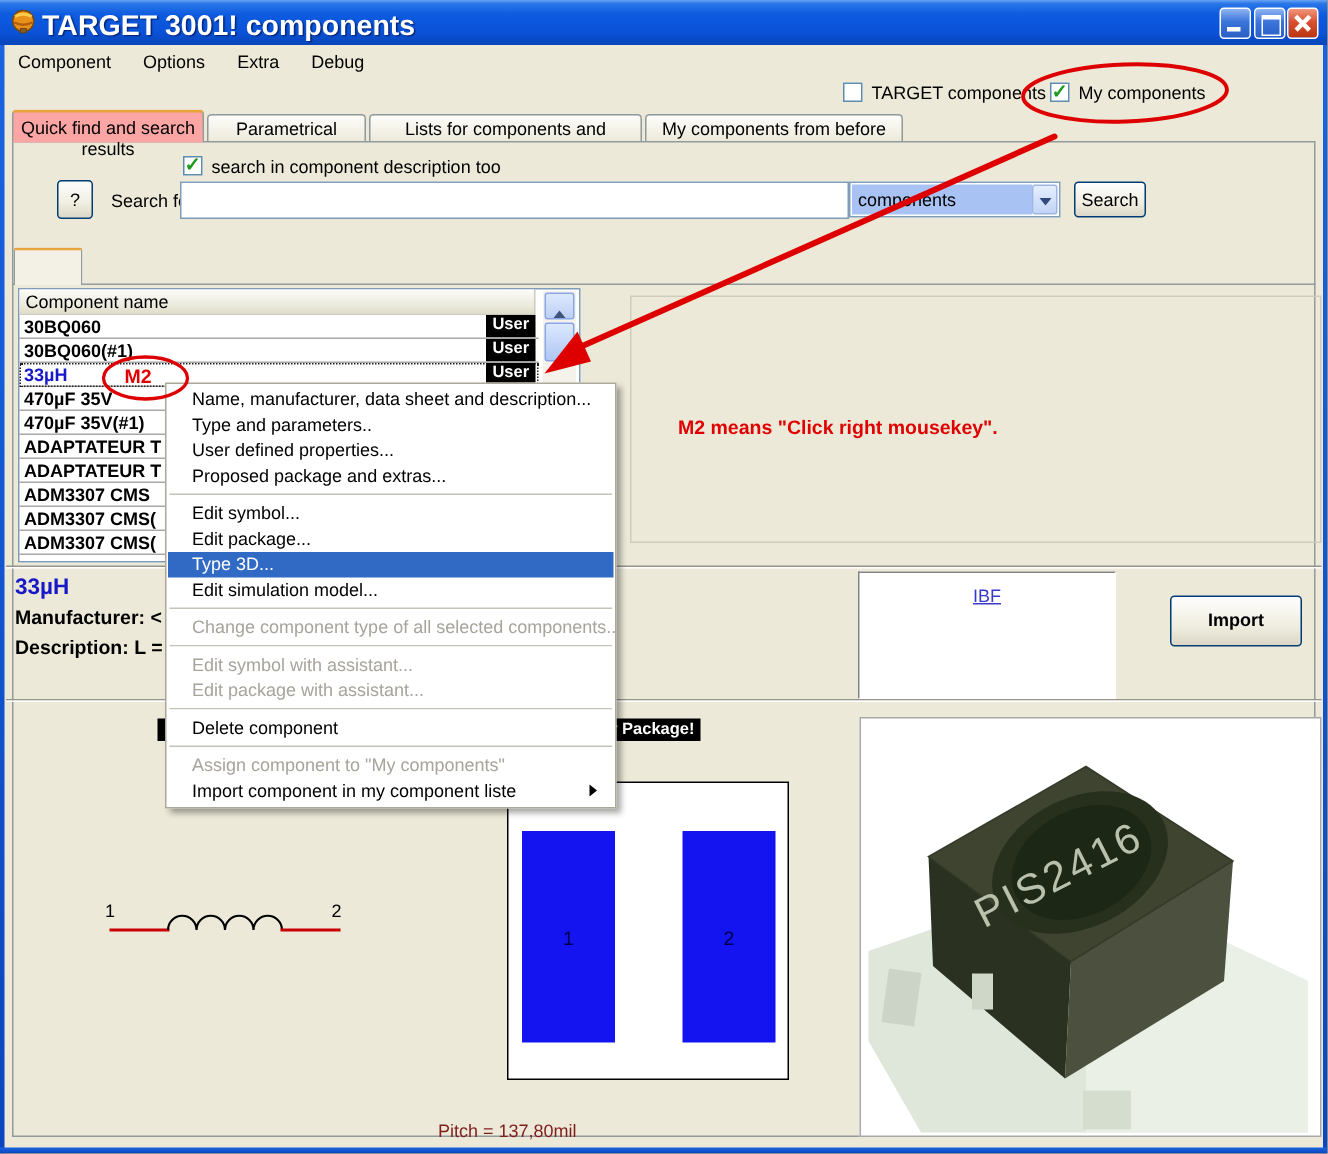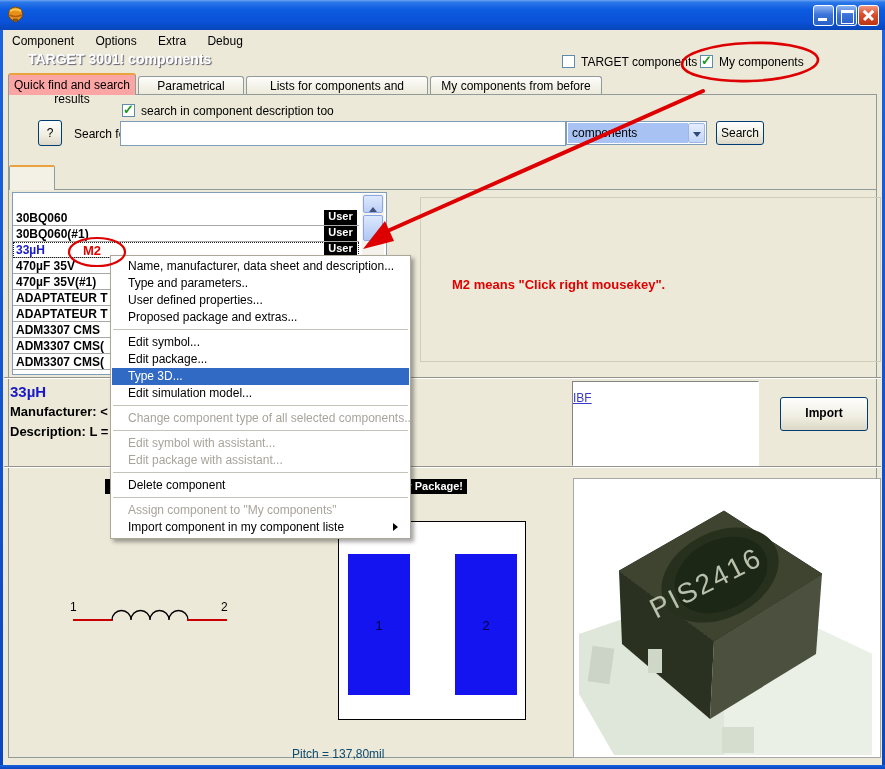--- a/index.html
+++ b/index.html
@@ -2,21 +2,21 @@
 <html><head>
 <meta charset="utf-8">
 <style>
   html,body{margin:0;padding:0;background:#555;}
   *{box-sizing:border-box;font-family:"Liberation Sans",sans-serif;}
   #win{position:relative;width:885px;height:769px;background:#ECE9D8;overflow:hidden;}
   .abs{position:absolute;}
   
   .titlebar{left:0;top:0;width:885px;height:30px;background:linear-gradient(180deg,#6aa3f2 0%,#2a77e8 8%,#0d5be0 32%,#0a52d8 72%,#0845b8 100%);}
   .frame{background:linear-gradient(180deg,#1a63e0,#0a46bf);}
-  .title-text{left:28px;top:7px;color:#fff;font-size:14px;font-weight:bold;text-shadow:1px 1px 1px rgba(0,0,40,.6);margin-top:44px;}
+  .title-text{left:28px;top:7px;color:#fff;font-size:19px;font-weight:bold;text-shadow:1px 1px 1px rgba(0,0,40,.6);}
   .tbtn{top:5px;width:21px;height:21px;border:1px solid #fff;border-radius:3px;}
   .btn-blue{background:linear-gradient(180deg,#8fb4f2 0%,#3b74da 45%,#2a5fc6 100%);}
   .btn-close{background:linear-gradient(180deg,#f4а08a 0%,#ef9279 0%,#d8502f 45%,#bc3511 100%);}
   .min-glyph::after{content:"";position:absolute;left:4px;bottom:4px;width:9px;height:3px;background:#fff;}
   .max-glyph::after{content:"";position:absolute;left:4px;top:4px;width:11px;height:10px;border:1px solid #fff;border-top:3px solid #fff;}
   .close-glyph::before,.close-glyph::after{content:"";position:absolute;left:3px;top:8px;width:13px;height:2.6px;background:#fff;}
   .close-glyph::before{transform:rotate(45deg);} .close-glyph::after{transform:rotate(-45deg);}
   
   .menubar{left:3px;top:31px;width:879px;height:21px;font-size:12px;}
   .menubar span{display:inline-block;padding:3px 9px 0 9px;color:#000;}
@@ -46,34 +46,34 @@
   .badge{position:absolute;right:2px;top:0px;width:33px;height:15px;background:#000;color:#fff;font-size:11px;font-weight:bold;text-align:center;padding-top:0;}
   .vscroll{position:absolute;left:349px;top:1px;width:22px;height:180px;background:#F4F2EA;}
   .sbtn{position:absolute;left:1px;width:20px;height:18px;border:1px solid #89A7E8;border-radius:2px;background:linear-gradient(180deg,#DEE9FD,#BCCFF6);}
   .sbtn.up::after{content:"";position:absolute;left:5px;top:7px;border:4px solid transparent;border-bottom:5px solid #41537C;}
   .sthumb{position:absolute;left:1px;top:21px;width:20px;height:26px;border:1px solid #89A7E8;border-radius:2px;background:linear-gradient(180deg,#DCE8FD,#AFC7F4);}
   
   .etch{border-top:1px solid #96948A;border-bottom:1px solid #FFFFFF;height:2px;}
   
   .name33{color:#1818C8;font-size:15px;font-weight:bold;}
   .dtext{font-size:13px;font-weight:bold;color:#000;}
-  .whitepanel{left:572px;top:381px;width:187px;height:85px;background:#fff;border:1px solid;border-color:#848484 #FFF #FFF #848484;padding-top:6px;}
+  .whitepanel{left:572px;top:381px;width:172px;height:85px;background:#fff;border:1px solid;border-color:#848484 #FFF #FFF #848484;text-align:center;padding-top:6px;}
   .link{color:#3A3AC8;font-size:12px;text-decoration:underline;}
   .importbtn{left:780px;top:397px;width:88px;height:34px;font-weight:bold;font-size:12px;padding-top:8px;}
   
   .notepanel{left:420px;top:197px;width:461px;height:165px;border:1px solid #CFCCBC;}
   .rednote{color:#E00000;font-size:13px;font-weight:bold;}
   .m2{color:#E00000;font-size:13px;font-weight:bold;z-index:45;}
   
   .banner{left:105px;top:479px;width:362px;height:15px;background:#000;color:#fff;font-size:11px;font-weight:bold;text-align:right;padding:1px 4px 0 0;z-index:5;}
   .pkgrect{left:338px;top:521px;width:188px;height:199px;background:#fff;border:1px solid #000;z-index:5;}
   .pad{position:absolute;top:32px;width:62px;height:141px;background:#1414F0;color:#00004A;font-size:13px;text-align:center;padding-top:64px;}
   .pinlbl{font-size:12px;color:#000;}
   .redpin{height:2px;background:#C80000;}
-  .pitch{font-size:12px;color:#0c4a6e;}
+  .pitch{font-size:12px;color:#7f1d1d;}
   .panel3d{left:573px;top:478px;width:308px;height:280px;background:#fff;border:1px solid #A8A8A8;z-index:5;}
   
   .cmenu{left:110px;top:255px;width:301px;background:#FFFFFF;border:1px solid #ACA899;box-shadow:3px 3px 4px rgba(0,0,0,.35);z-index:40;padding:2px 0;}
   .mi{position:relative;height:17px;line-height:17px;padding-left:17px;font-size:12px;color:#000;white-space:nowrap;}
   .mi.hl{background:#316AC5;color:#fff;margin:0 1px;padding-left:16px;}
   .mi.dis{color:#A8A49C;}
   .msep{height:8px;margin:0 2px;position:relative;}
   .msep::after{content:"";position:absolute;left:0;right:0;top:3px;border-top:1px solid #C5C2B8;border-bottom:1px solid #fff;}
   .subarrow{position:absolute;right:8px;top:4px;width:0;height:0;border:4px solid transparent;border-left:5px solid #000;}
   .overlay{left:0;top:0;z-index:60;pointer-events:none;}
@@ -125,20 +125,21 @@
   <div class="abs combo" style="left:566px;top:121px;width:141px;height:24px">
     <div class="sel">components</div>
     <div class="arrowbtn"></div>
   </div>
   <div class="abs xpbtn" style="left:716px;top:121px;width:48px;height:24px;padding-top:4px">Search</div>
 
   <div class="abs tabline"></div>
   <div class="abs subtab"></div>
 
   <div class="abs listpanel">
+    <div class="colheader">Component name</div>
     <div class="rows">
       <div class="lrow"><span>30BQ060</span><span class="badge">User</span></div>
       <div class="lrow"><span>30BQ060(#1)</span><span class="badge">User</span></div>
       <div class="lrow selected"><span>33µH</span><span class="badge">User</span></div>
       <div class="lrow"><span>470µF 35V</span><span class="badge">User</span></div>
       <div class="lrow"><span>470µF 35V(#1)</span><span class="badge">User</span></div>
       <div class="lrow"><span>ADAPTATEUR T</span><span class="badge">User</span></div>
       <div class="lrow"><span>ADAPTATEUR T</span><span class="badge">User</span></div>
       <div class="lrow"><span>ADM3307 CMS</span><span class="badge">User</span></div>
       <div class="lrow"><span>ADM3307 CMS(</span><span class="badge">User</span></div>

